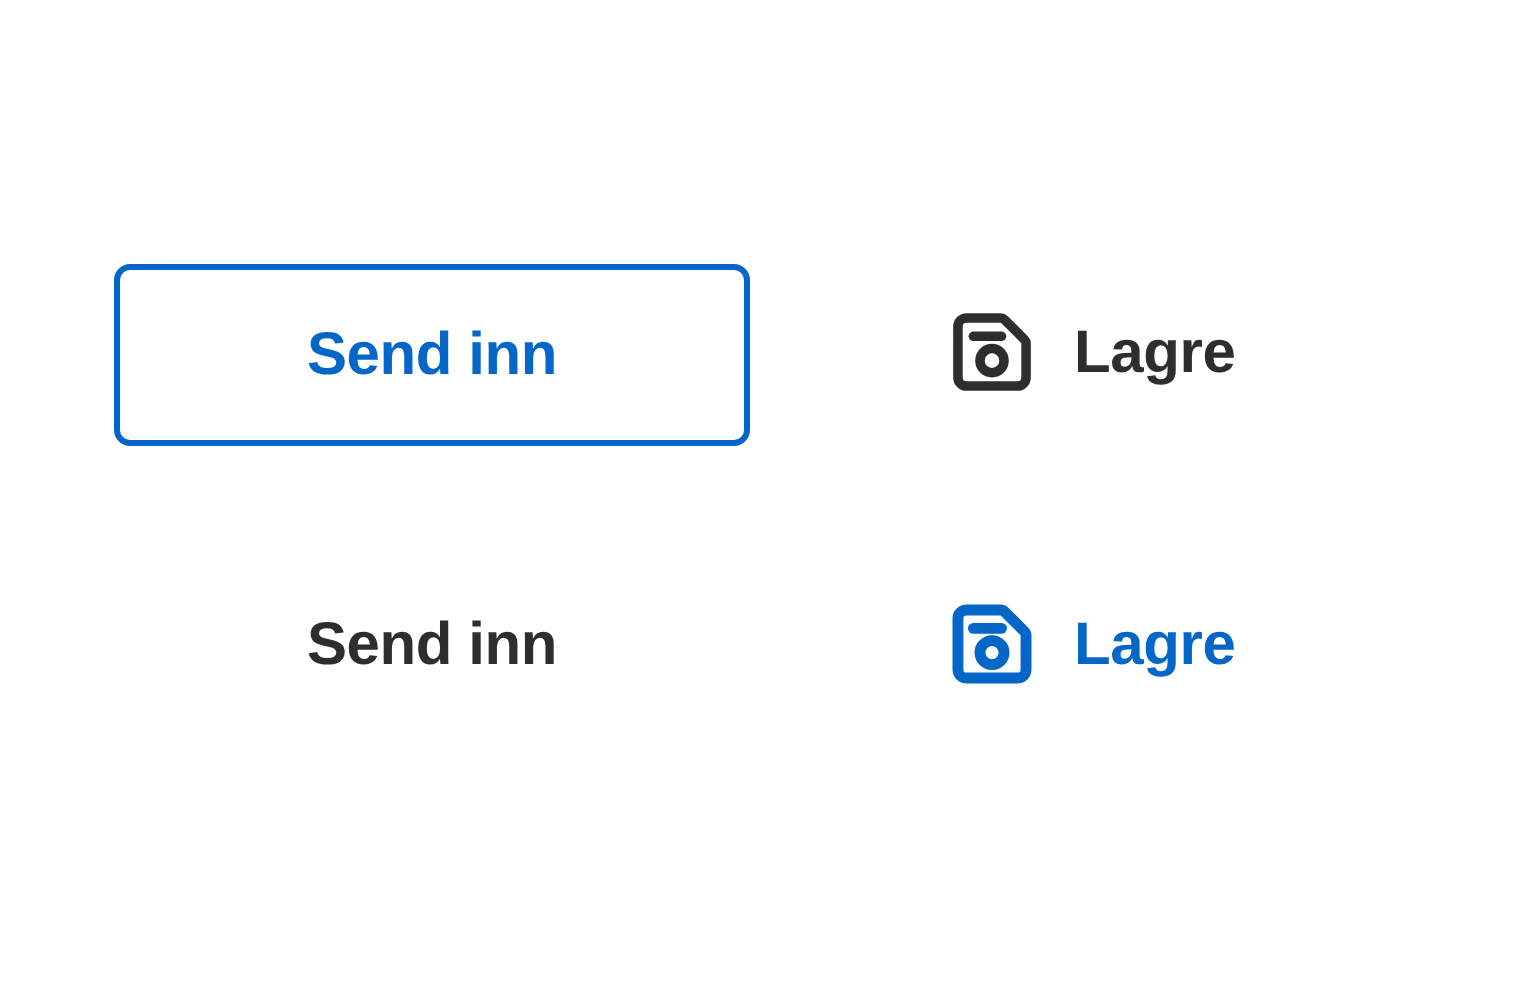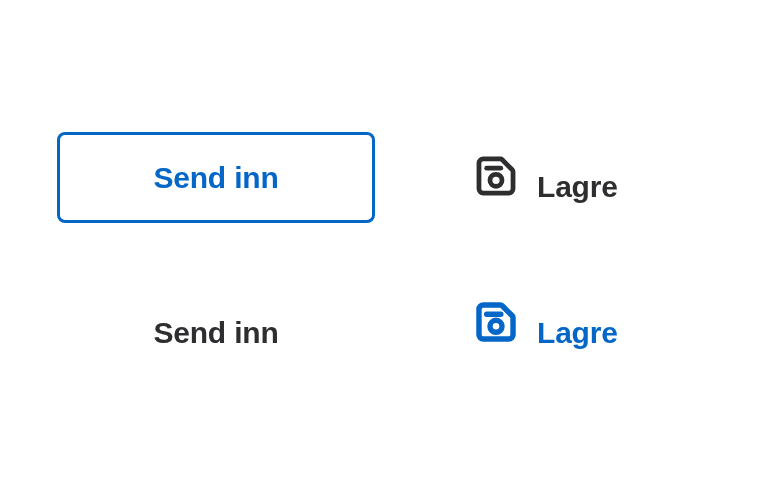--- a/index.html
+++ b/index.html
@@ -49,21 +49,21 @@
     display:flex;
     align-items:center;
     gap:20px;
     font-size:30px;
     font-weight:600;
     letter-spacing:-0.2px;
     line-height:1;
   }
   .icon-btn .label{
     position:relative;
-    top:11px;
+    top:1px;
   }
   .btn-save-top{
     left:475px;
     top:155px;
     height:42px;
     color:var(--neutral);
   }
   .btn-submit-plain{
     left:57px;
     top:303px;

